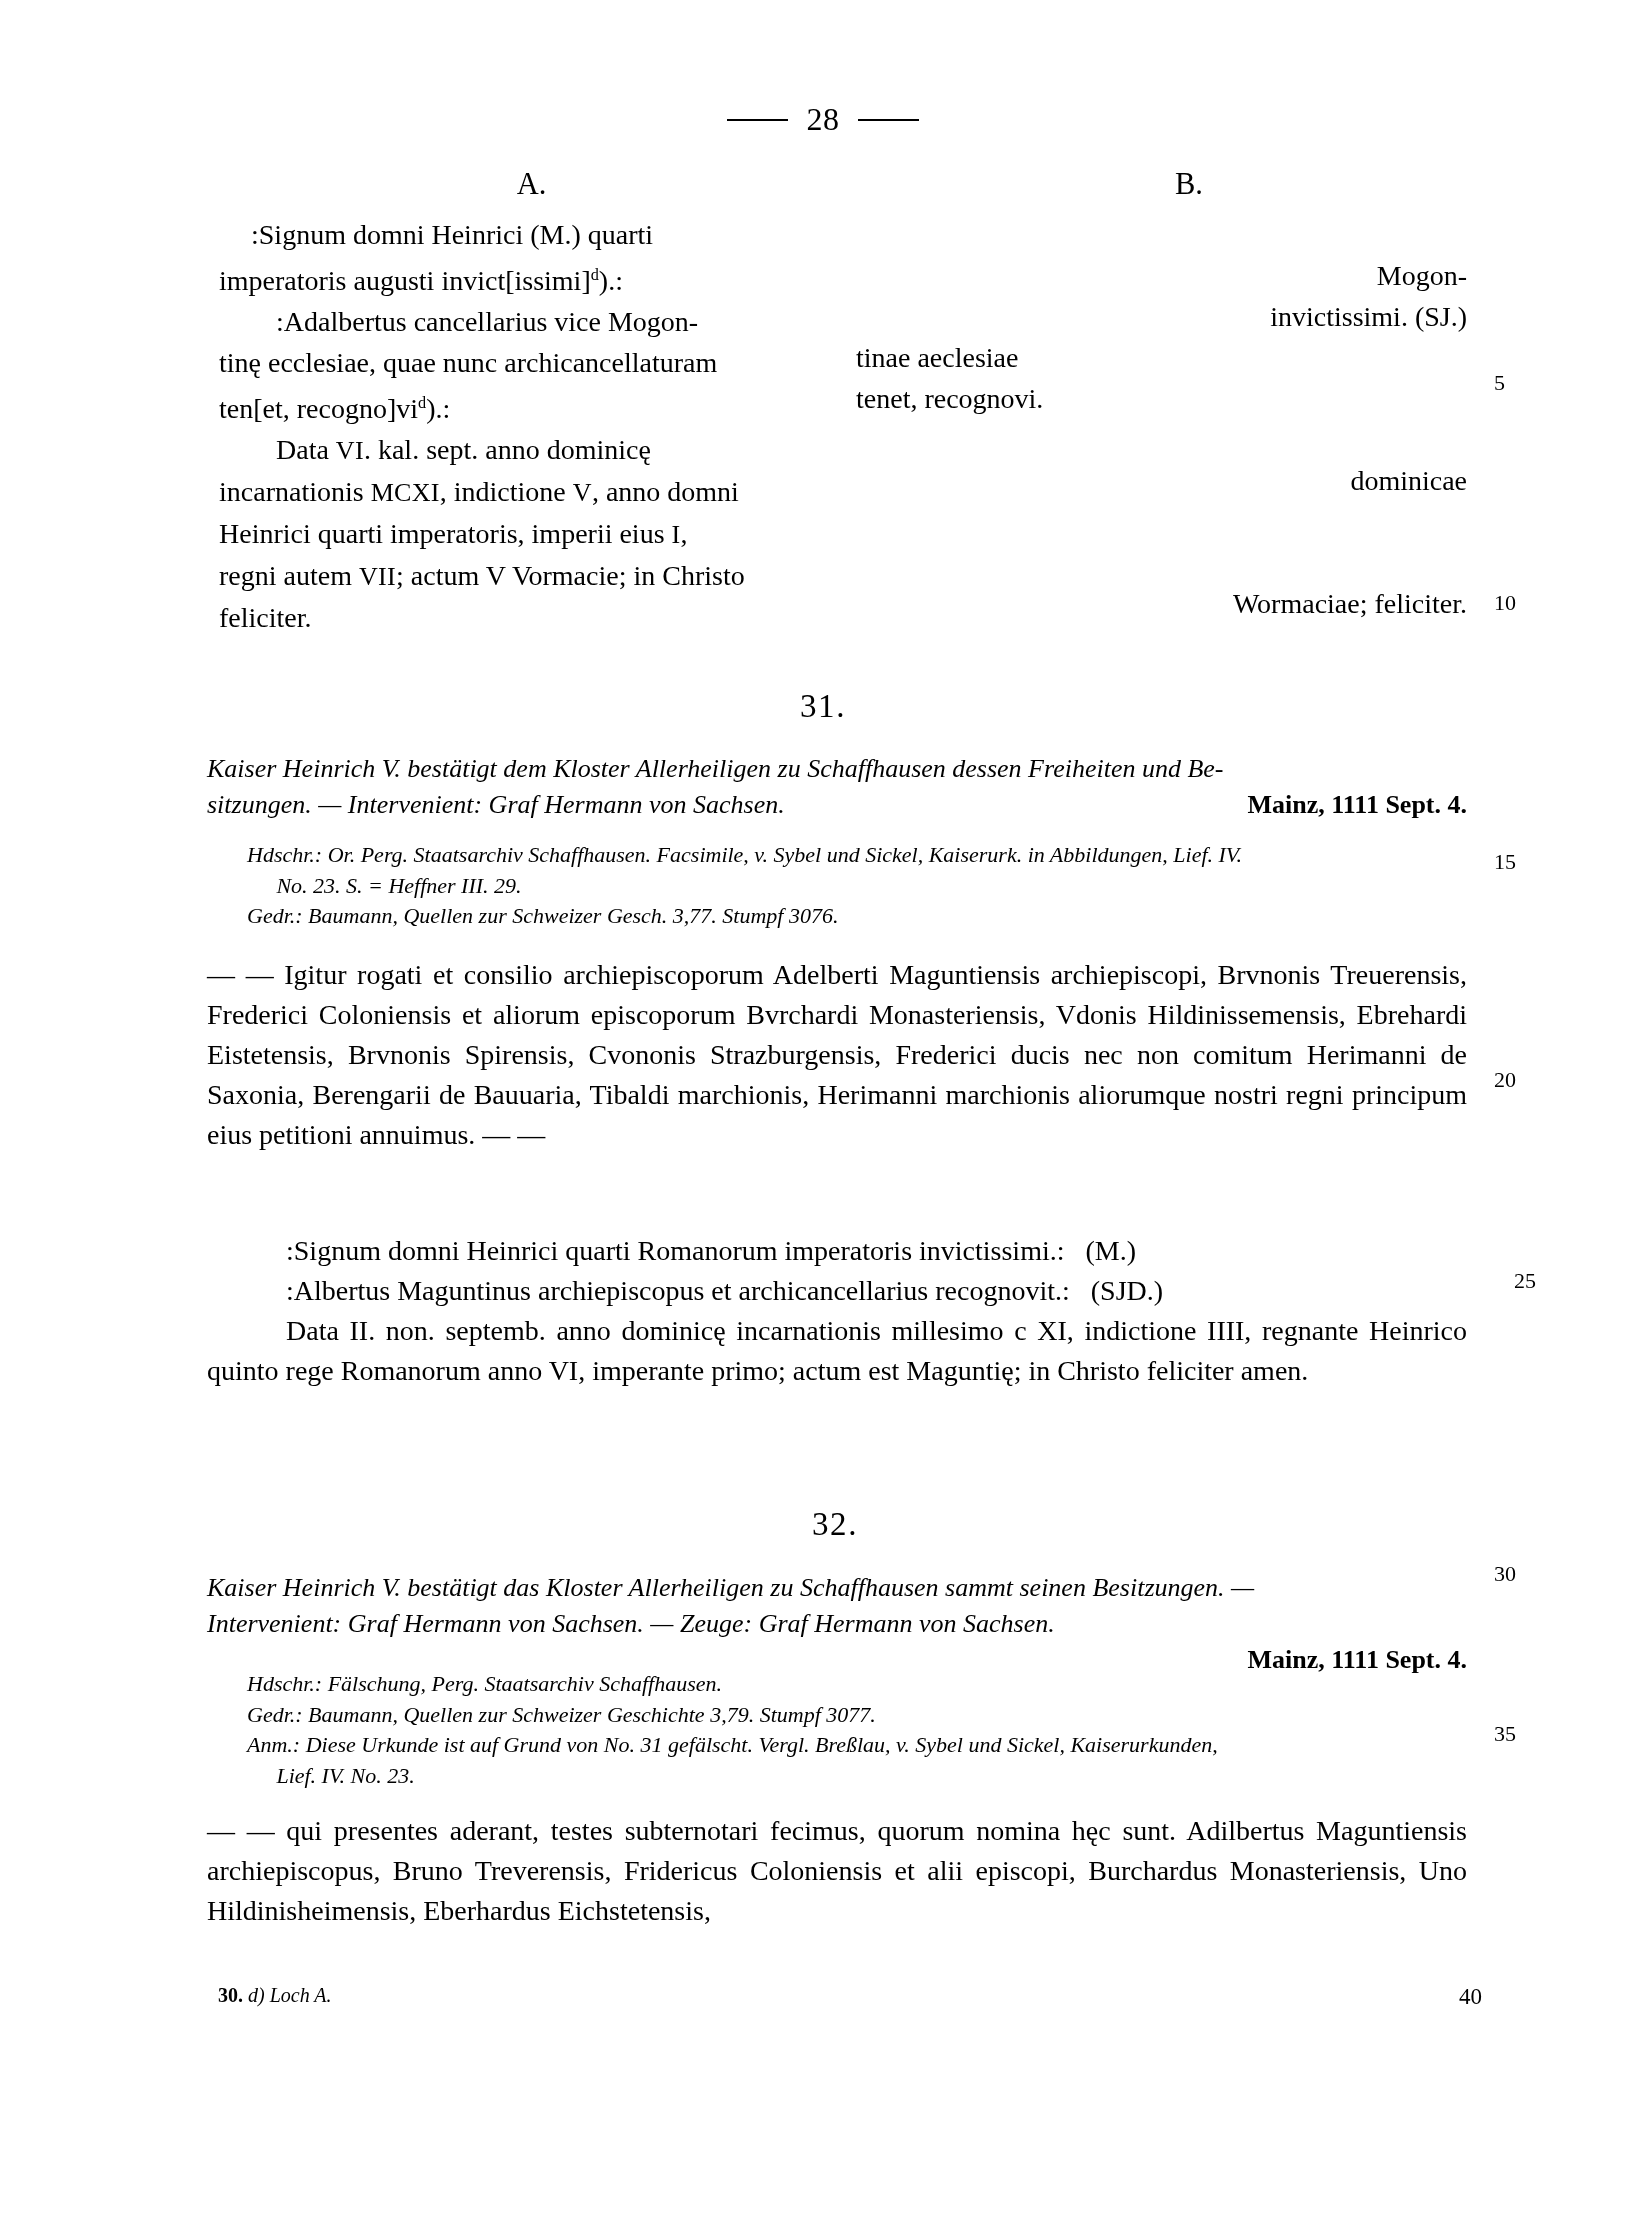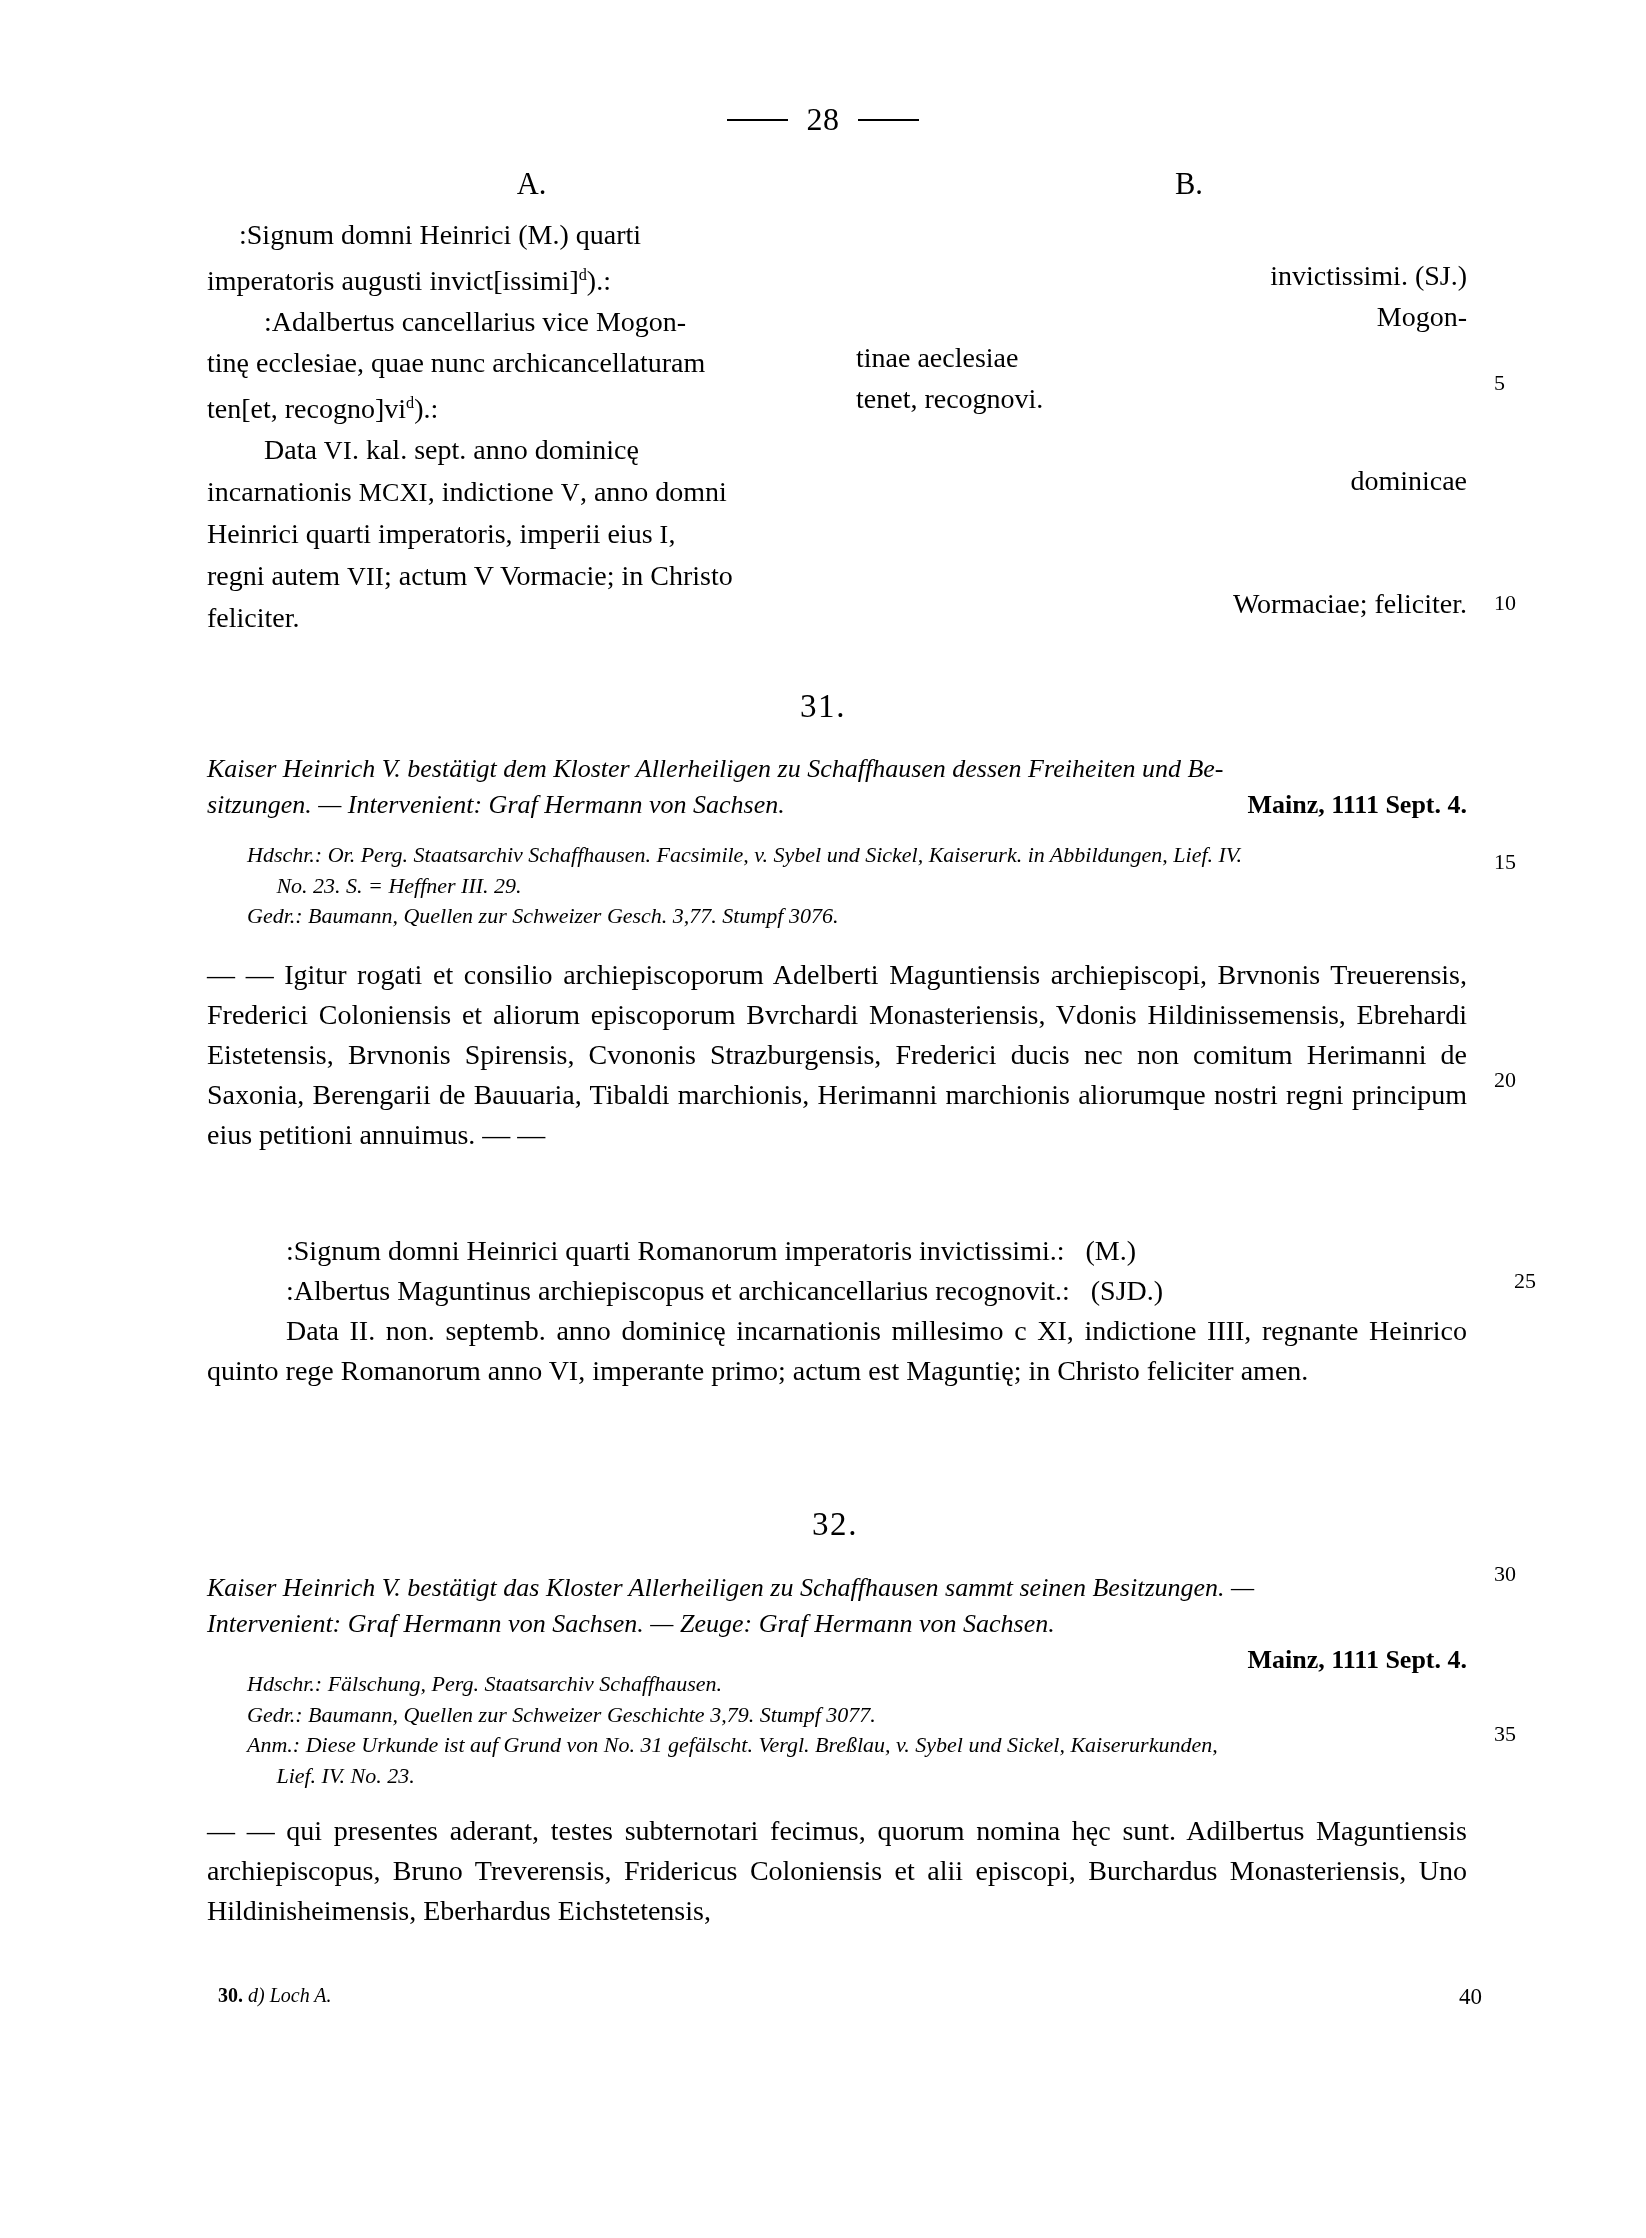--- a/index.html
+++ b/index.html
@@ -63,21 +63,21 @@
     line-height: 41px;
   }
   .colhead {
     text-align: center;
     font-size: 30.5px;
     margin-bottom: 8.7px;
   }
   .col-a .colhead { margin-left: 22px; }
   .col-b .colhead { margin-left: 55px; }
 
-  .ln-a { white-space: nowrap; }
+  .ln-a { white-space: nowrap; margin-left: 12px; }
   .ind { display: inline-block; width: 32px; }
   .ind-lg { display: inline-block; width: 57px; }
 
   .rt { text-align: right; }
   .sc { font-variant: small-caps; font-size: 0.93em; letter-spacing: 0.3px;}
   sup.note { font-size: .58em; vertical-align: super; }
 
   
   .blankline { height: 41px; }
 
@@ -197,22 +197,22 @@
       <div class="ln-a"><span>Heinrici quarti imperatoris,  imperii eius</span> <span class="sc">I</span><span>,</span></div>
 
       <div class="ln-a"><span>regni autem</span> <span class="sc">VII</span><span>; actum V Vormacie; in Christo</span></div>
 
       <div class="ln-a"><span>feliciter.</span></div>
     </div>
 
     <div class="col-b">
       <div class="colhead">B.</div>
       <div class="blankline"></div>
+      <div class="rt">Mogon-</div>
       <div class="rt">invictissimi.  (SJ.)</div>
-      <div class="rt">Mogon-</div>
       <div>tinae aeclesiae</div>
       <div>tenet, recognovi.</div>
       <div class="blankline"></div>
       <div class="rt">dominicae</div>
       <div class="blankline"></div>
       <div class="blankline"></div>
       <div class="rt">Wormaciae;  feliciter.</div>
     </div>
   </div>
 

